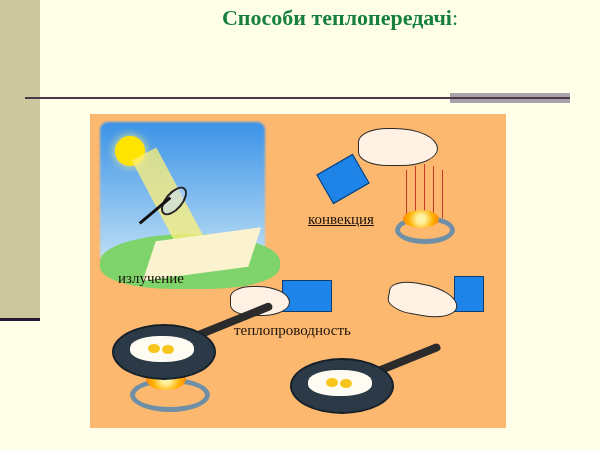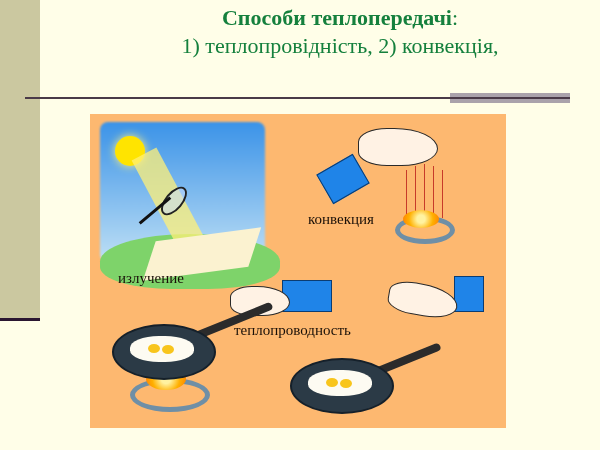--- a/index.html
+++ b/index.html
@@ -31,21 +31,20 @@
   .arrow{position:absolute;width:1px;background:#c73a2a;}
 </style>
 </head>
 <body>
 
 <div class="left-bar"></div>
 <div class="left-line"></div>
 
 <div class="title">
   <div><span class="bold">Способи теплопередачі</span><span>:</span></div>
-  <div>1) теплопровідність, 2) конвекція,</div>
 </div>
 
 <div class="rule"></div>
 <div class="rule-accent"></div>
 
 <div class="figure">
 
   <div>
     <div class="sky"></div>
     <div class="grass"></div>
@@ -60,21 +59,21 @@
   <div>
     <div class="sleeve" style="left:232px;top:48px;width:40px;height:32px;transform:rotate(-30deg);"></div>
     <div class="hand" style="left:268px;top:14px;width:78px;height:36px;"></div>
     <div class="arrow" style="left:316px;top:56px;height:48px;"></div>
     <div class="arrow" style="left:325px;top:52px;height:52px;"></div>
     <div class="arrow" style="left:334px;top:50px;height:54px;"></div>
     <div class="arrow" style="left:343px;top:52px;height:52px;"></div>
     <div class="arrow" style="left:352px;top:56px;height:48px;"></div>
     <div class="burner" style="left:305px;top:102px;width:50px;height:18px;"></div>
     <div class="flame" style="left:313px;top:96px;width:36px;height:18px;"></div>
-    <div class="lbl" style="left:218px;top:97px;">конвекция</div>
+    <div class="lbl" style="left:218px;top:97px;text-decoration:underline;">конвекция</div>
   </div>
 
   <div>
     <div class="sleeve" style="left:192px;top:166px;width:48px;height:30px;"></div>
     <div class="hand" style="left:140px;top:172px;width:58px;height:28px;"></div>
     <div class="handle" style="left:106px;top:218px;width:82px;transform:rotate(-22deg);"></div>
     <div class="burner" style="left:40px;top:264px;width:70px;height:24px;"></div>
     <div class="flame" style="left:56px;top:254px;width:40px;height:22px;"></div>
     <div class="pan" style="left:22px;top:210px;width:100px;height:52px;"></div>
     <div class="egg" style="left:40px;top:222px;width:64px;height:26px;"></div>

